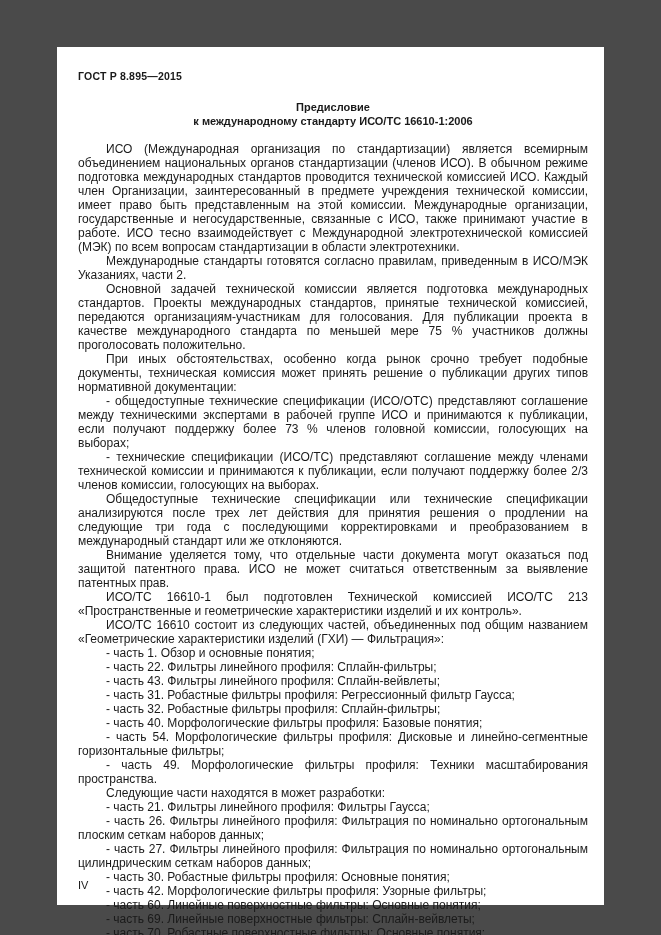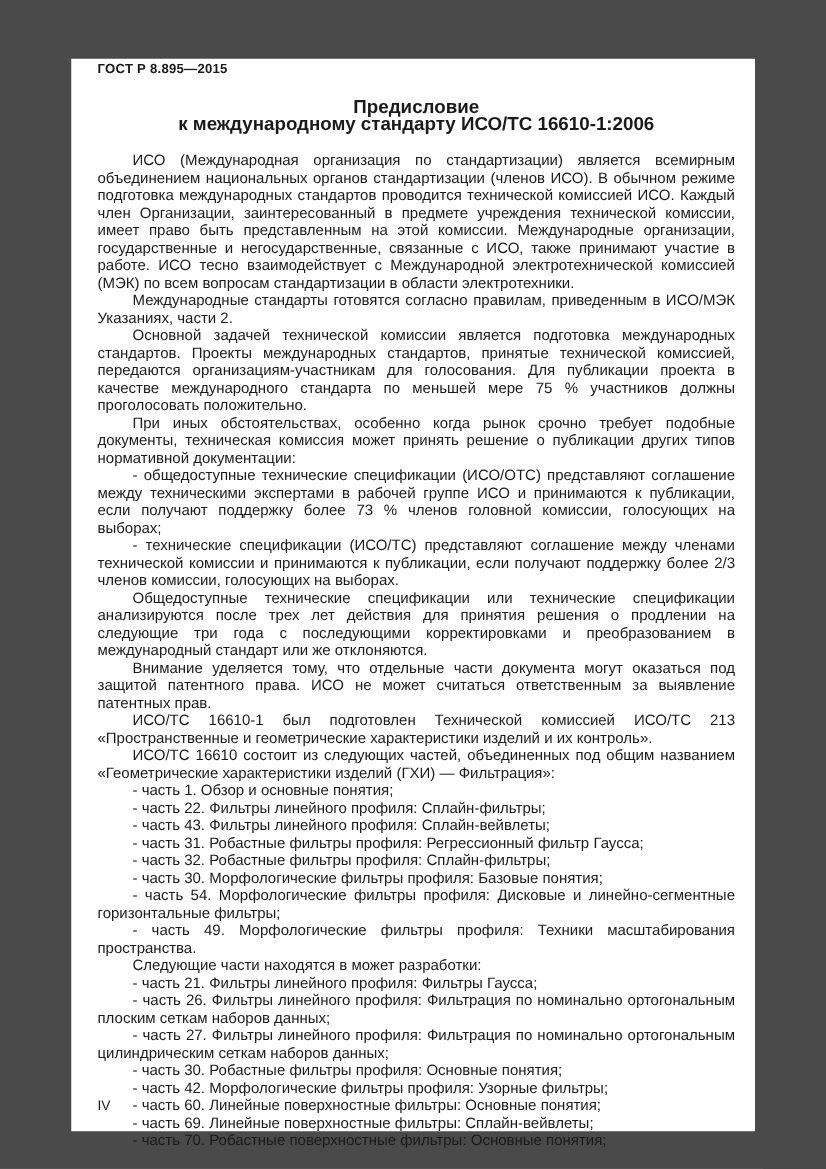--- a/index.html
+++ b/index.html
@@ -18,33 +18,33 @@
     overflow: hidden;
   }
   .page {
     position: absolute;
     left: 57px;
     top: 47px;
     width: 547px;
     height: 858px;
     background: #ffffff;
     box-sizing: border-box;
-    padding: 2px 16px 0 21px;
+    padding: 23px 16px 0 21px;
   }
   .doc-header {
     font-size: 10.5px;
     font-weight: bold;
     color: #1a1a1a;
     letter-spacing: 0.2px;
   }
   .title {
     margin-top: 18px;
     text-align: center;
     font-weight: bold;
-    font-size: 15px;
+    font-size: 11px;
     line-height: 14px;
     color: #1a1a1a;
   }
   .body-text {
     margin-top: 14px;
   }
   .para {
     margin: 0;
     font-size: 12px;
     line-height: 14px;
@@ -79,21 +79,21 @@
         <p class="para">- технические спецификации (ИСО/ТС) представляют соглашение между членами технической комиссии и принимаются к публикации, если получают поддержку более 2/3 членов комиссии, голосующих на выборах.</p>
         <p class="para">Общедоступные технические спецификации или технические спецификации анализируются после трех лет действия для принятия решения о продлении на следующие три года с последующими корректировками и преобразованием в международный стандарт или же отклоняются.</p>
         <p class="para">Внимание уделяется тому, что отдельные части документа могут оказаться под защитой патентного права. ИСО не может считаться ответственным за выявление патентных прав.</p>
         <p class="para">ИСО/ТС 16610-1 был подготовлен Технической комиссией ИСО/ТС 213 «Пространственные и геометрические характеристики изделий и их контроль».</p>
         <p class="para">ИСО/ТС 16610 состоит из следующих частей, объединенных под общим названием «Геометрические характеристики изделий (ГХИ) — Фильтрация»:</p>
         <p class="para">- часть 1. Обзор и основные понятия;</p>
         <p class="para">- часть 22. Фильтры линейного профиля: Сплайн-фильтры;</p>
         <p class="para">- часть 43. Фильтры линейного профиля: Сплайн-вейвлеты;</p>
         <p class="para">- часть 31. Робастные фильтры профиля: Регрессионный фильтр Гаусса;</p>
         <p class="para">- часть 32. Робастные фильтры профиля: Сплайн-фильтры;</p>
-        <p class="para">- часть 30. Морфологические фильтры профиля: Базовые понятия;</p>
+        <p class="para">- часть 40. Морфологические фильтры профиля: Базовые понятия;</p>
         <p class="para">- часть 54. Морфологические фильтры профиля: Дисковые и линейно-сегментные горизонтальные фильтры;</p>
         <p class="para">- часть 49. Морфологические фильтры профиля: Техники масштабирования пространства.</p>
         <p class="para">Следующие части находятся в может разработки:</p>
         <p class="para">- часть 21. Фильтры линейного профиля: Фильтры Гаусса;</p>
         <p class="para">- часть 26. Фильтры линейного профиля: Фильтрация по номинально ортогональным плоским сеткам наборов данных;</p>
         <p class="para">- часть 27. Фильтры линейного профиля: Фильтрация по номинально ортогональным цилиндрическим сеткам наборов данных;</p>
         <p class="para">- часть 30. Робастные фильтры профиля: Основные понятия;</p>
         <p class="para">- часть 42. Морфологические фильтры профиля: Узорные фильтры;</p>
         <p class="para">- часть 60. Линейные поверхностные фильтры: Основные понятия;</p>
         <p class="para">- часть 69. Линейные поверхностные фильтры: Сплайн-вейвлеты;</p>

